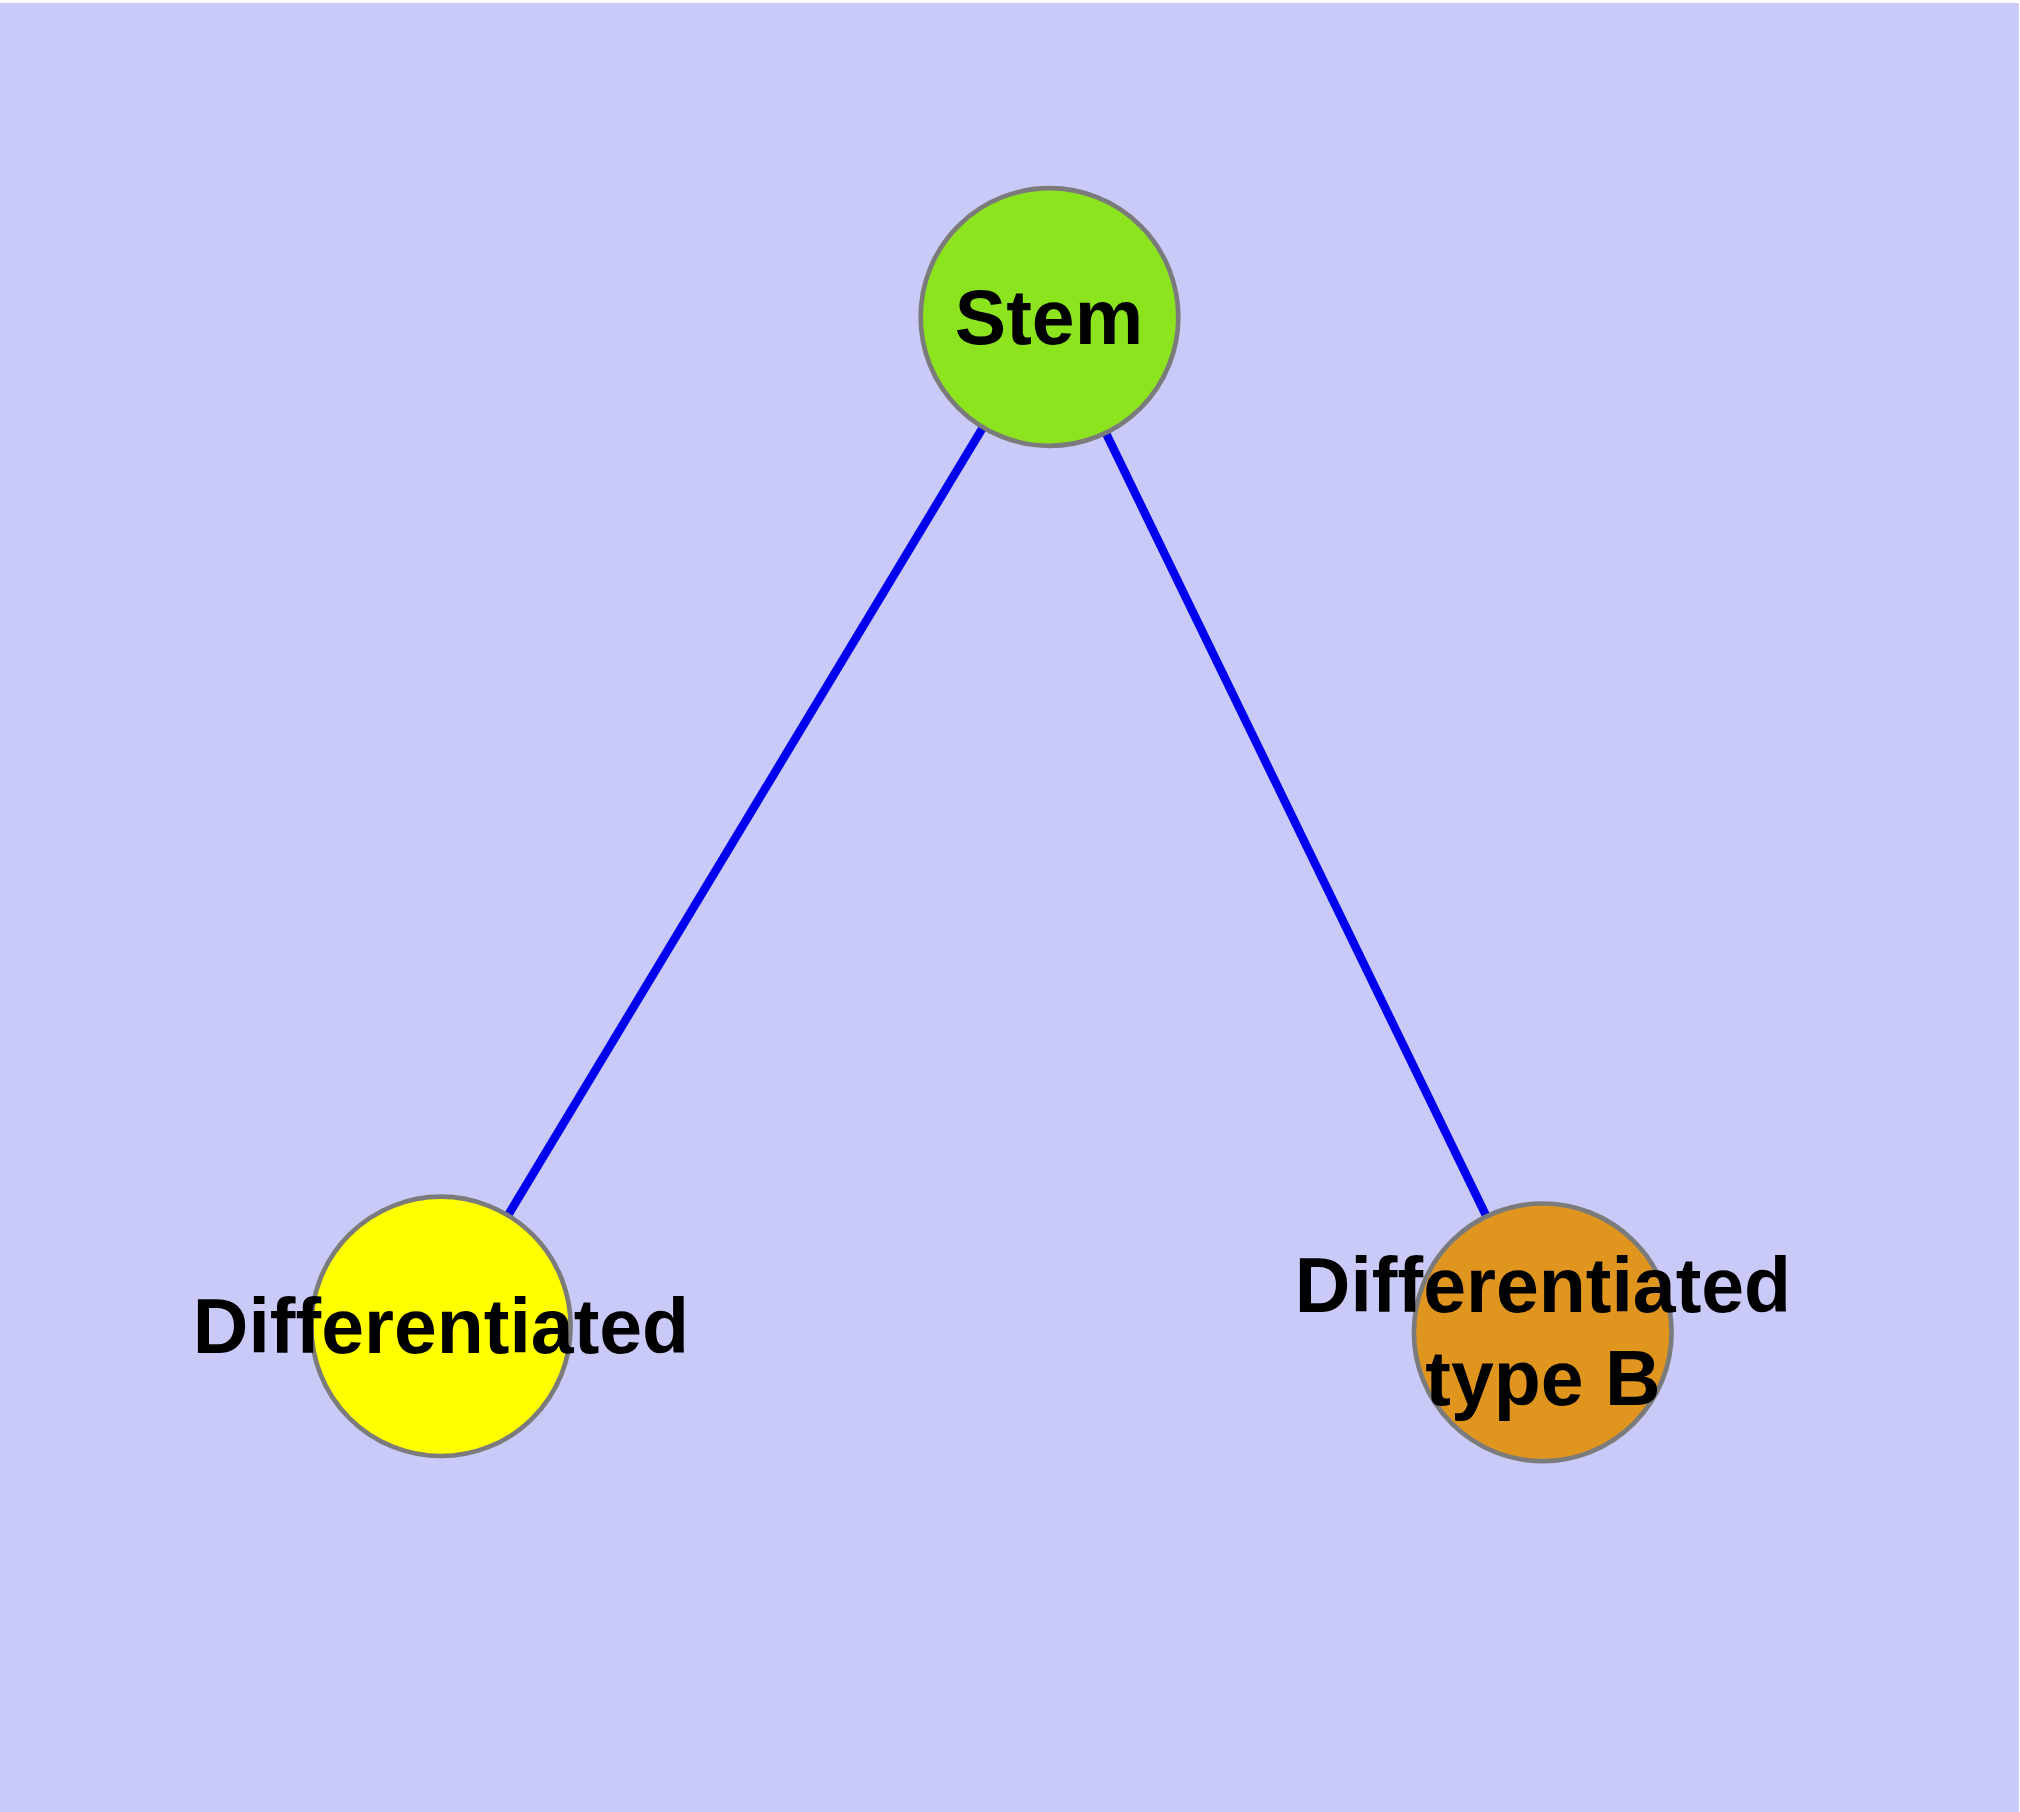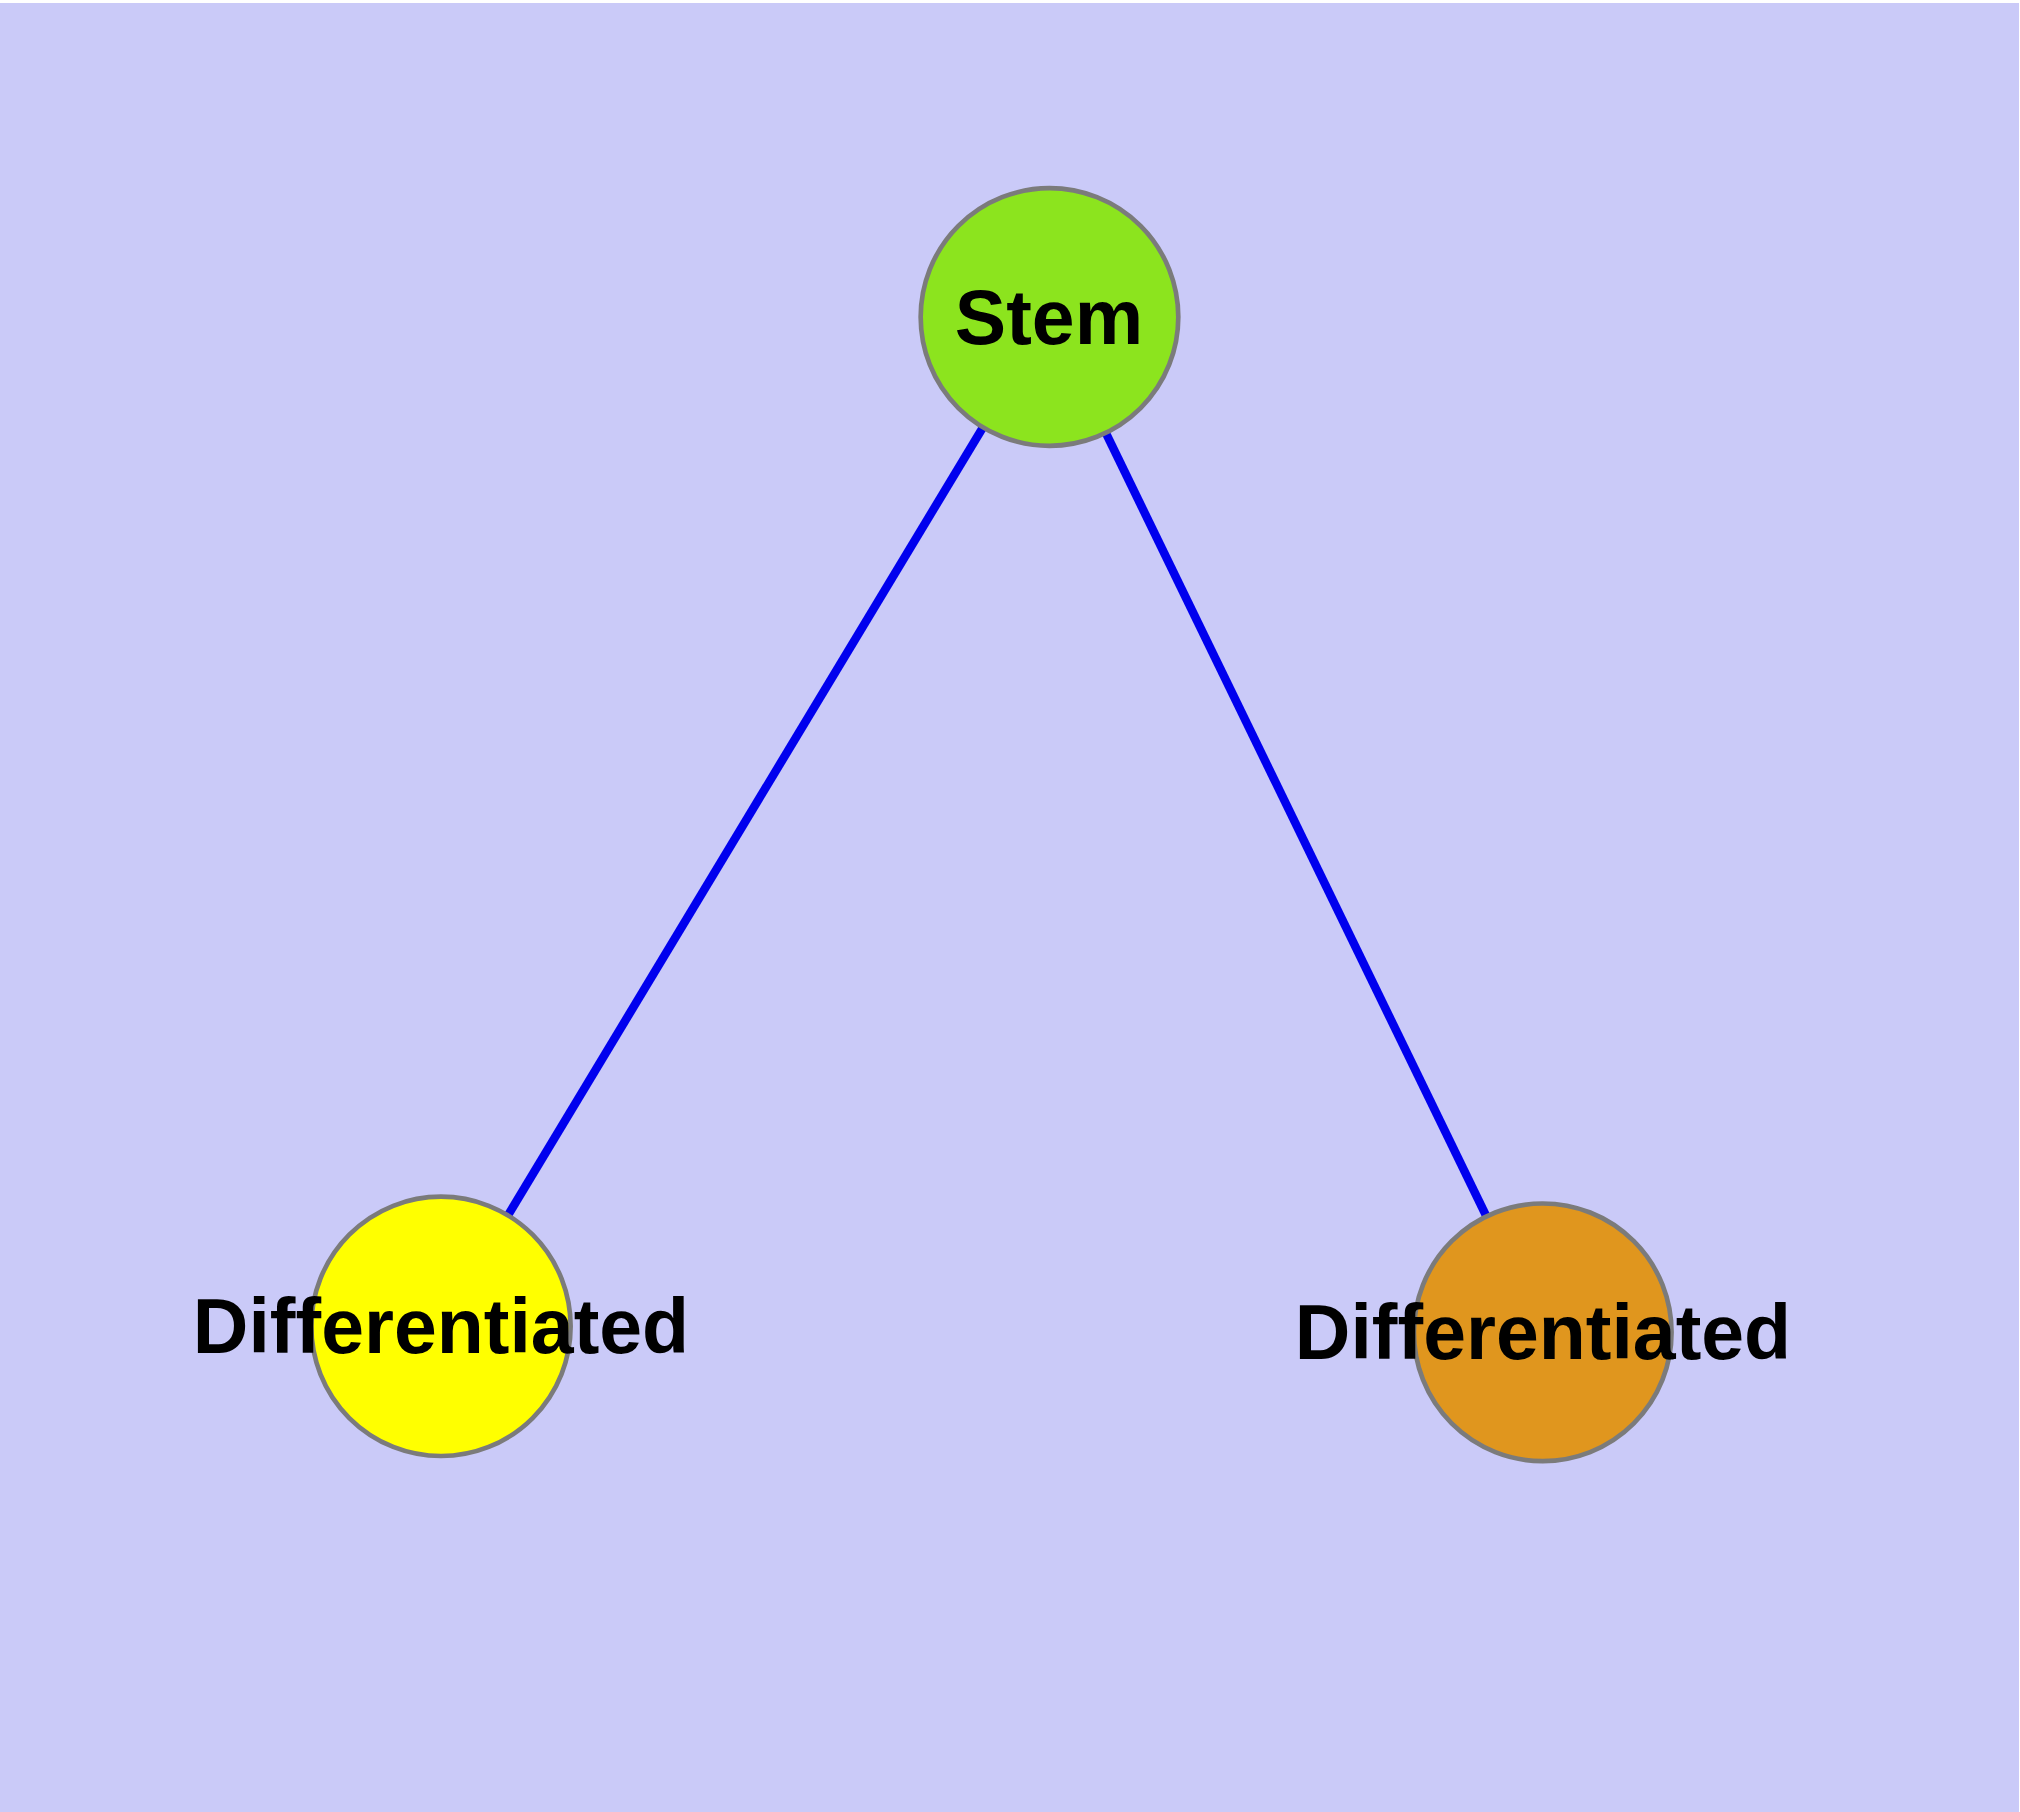--- a/index.html
+++ b/index.html
@@ -74,18 +74,19 @@
   <div class="node-label" id="label-stem" style="left: 1049px; top: 317px; color: rgb(0, 0, 0);">
     <span class="line">Stem</span>
   </div>
 
   <div class="node-label" id="label-type-a" style="left: 441px; top: 1326px; color: rgb(0, 0, 0);">
     <span class="line">Differentiated</span>
   </div>
 
   <div class="node-label" id="label-type-b" style="left: 1543px; top: 1332px; color: rgb(0, 0, 0);">
     <span class="line">Differentiated</span>
+    <span class="line">type B</span>
   </div>
 
   <div class="edge-strip-top"></div>
   <div class="edge-strip-right"></div>
 </div>
 
 
 </body></html>

